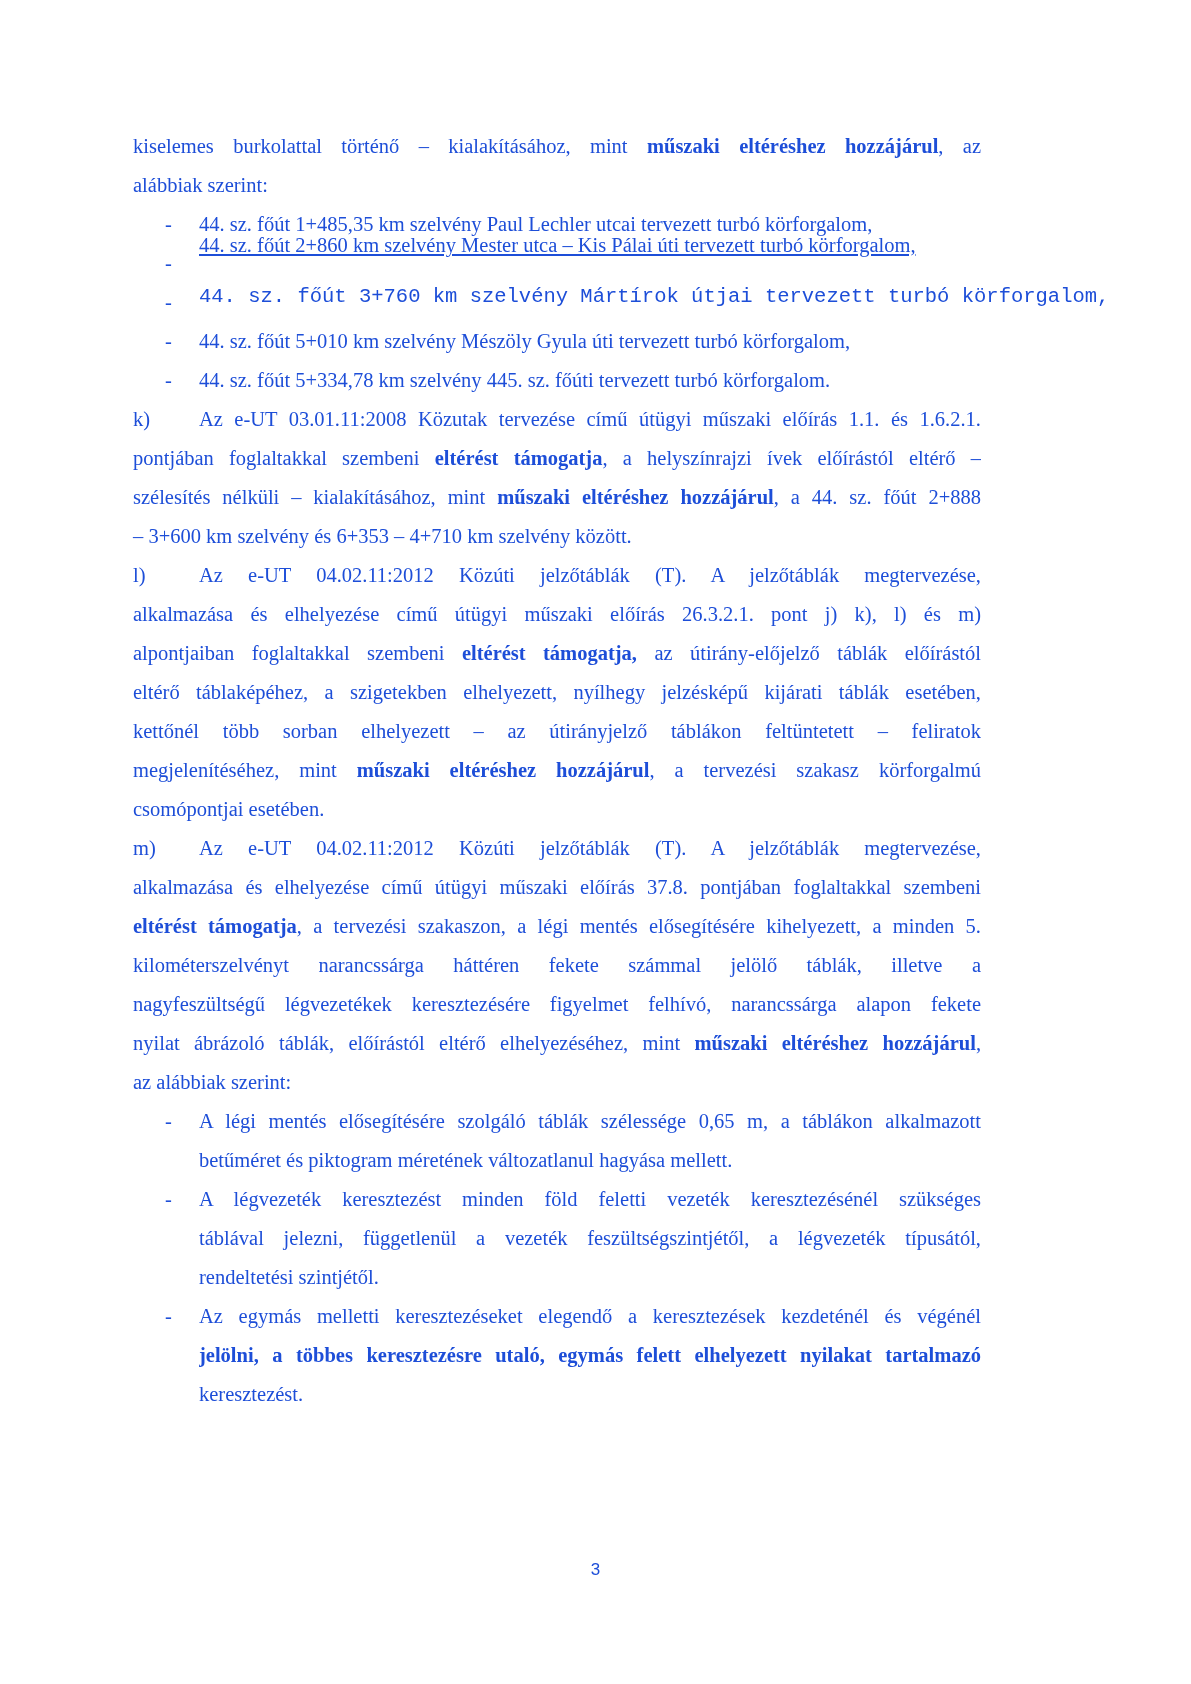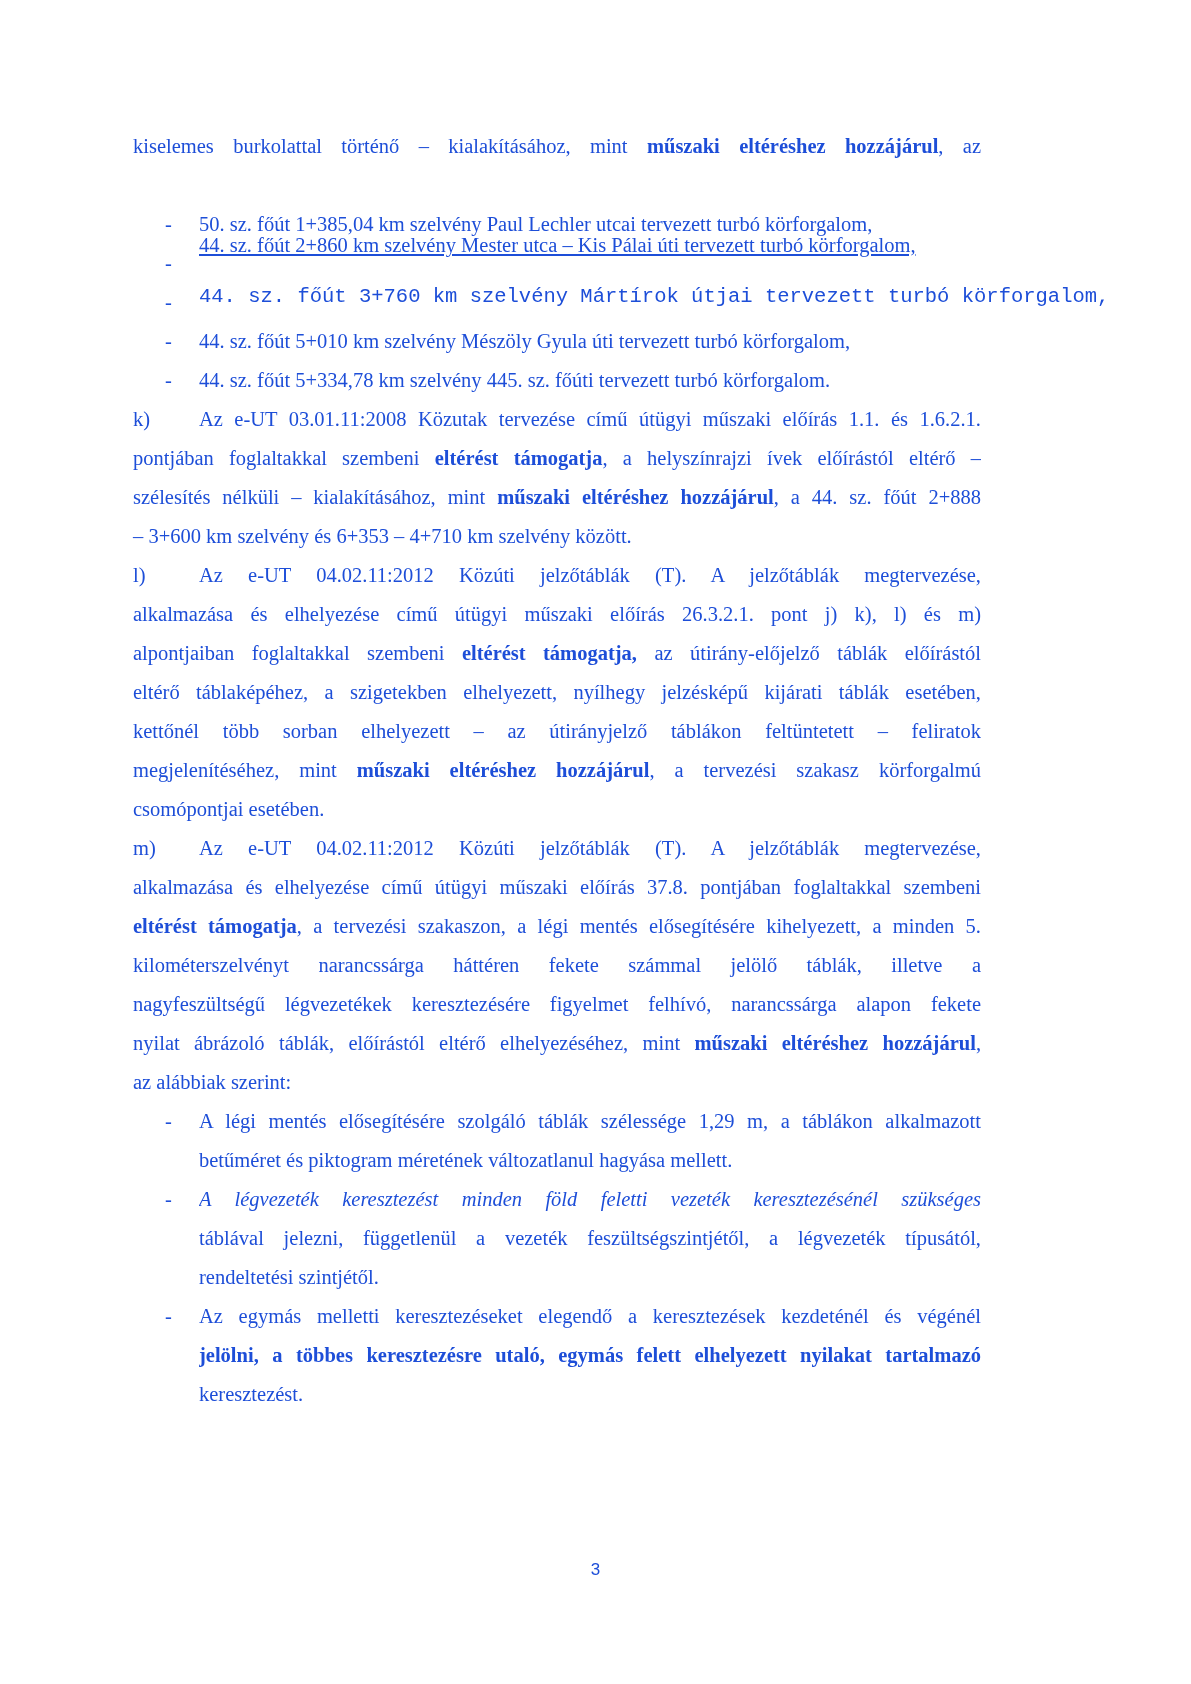--- a/index.html
+++ b/index.html
@@ -33,24 +33,25 @@
     text-align: center; font-family: "Liberation Sans", "DejaVu Sans", sans-serif;
     font-size: 17px;
   }
 </style>
 </head>
 <body>
 
 <div class="page">
 
   <div class="line full j" style="top:133px;"><span>kiselemes burkolattal történő – kialakításához, mint </span><b>műszaki eltéréshez hozzájárul</b><span>, az</span></div>
+  <div class="line full" style="top:172px;">alábbiak szerint:</div>
 
   <div>
     <div class="dash line" style="top:211px;">-</div>
-    <div class="line bullet-text" style="top:211px;">50. sz. főút 1+385,04 km szelvény Paul Lechler utcai tervezett turbó körforgalom,</div>
+    <div class="line bullet-text" style="top:211px;">44. sz. főút 1+485,35 km szelvény Paul Lechler utcai tervezett turbó körforgalom,</div>
     <div class="dash line" style="top:250px;">-</div>
     <div class="line bullet-text" style="top:232px;text-decoration:underline;">44. sz. főút 2+860 km szelvény Mester utca – Kis Pálai úti tervezett turbó körforgalom,</div>
     <div class="dash line" style="top:289px;">-</div>
     <div class="line bullet-text" style="top:284px;font-family:Liberation Mono, monospace;">44. sz. főút 3+760 km szelvény Mártírok útjai tervezett turbó körforgalom,</div>
     <div class="dash line" style="top:328px;">-</div>
     <div class="line bullet-text" style="top:328px;">44. sz. főút 5+010 km szelvény Mészöly Gyula úti tervezett turbó körforgalom,</div>
     <div class="dash line" style="top:367px;">-</div>
     <div class="line bullet-text" style="top:367px;">44. sz. főút 5+334,78 km szelvény 445. sz. főúti tervezett turbó körforgalom.</div>
   </div>
 
@@ -78,25 +79,25 @@
     <div class="line after-label j" style="top:835px;">Az e-UT 04.02.11:2012 Közúti jelzőtáblák (T). A jelzőtáblák megtervezése,</div>
     <div class="line full j" style="top:874px;">alkalmazása és elhelyezése című útügyi műszaki előírás 37.8. pontjában foglaltakkal szembeni</div>
     <div class="line full j" style="top:913px;"><b>eltérést támogatja</b><span>, a tervezési szakaszon, a légi mentés elősegítésére kihelyezett, a minden 5.</span></div>
     <div class="line full j" style="top:952px;">kilométerszelvényt narancssárga háttéren fekete számmal jelölő táblák, illetve a</div>
     <div class="line full j" style="top:991px;">nagyfeszültségű légvezetékek keresztezésére figyelmet felhívó, narancssárga alapon fekete</div>
     <div class="line full j" style="top:1030px;"><span>nyilat ábrázoló táblák, előírástól eltérő elhelyezéséhez, mint </span><b>műszaki eltéréshez hozzájárul</b><span>,</span></div>
     <div class="line full" style="top:1069px;">az alábbiak szerint:</div>
 
     <div>
       <div class="dash line" style="top:1108px;">-</div>
-      <div class="line bullet-text j" style="top:1108px;">A légi mentés elősegítésére szolgáló táblák szélessége 1,29 m, a táblákon alkalmazott</div>
+      <div class="line bullet-text j" style="top:1108px;">A légi mentés elősegítésére szolgáló táblák szélessége 0,65 m, a táblákon alkalmazott</div>
       <div class="line bullet-text" style="top:1147px;">betűméret és piktogram méretének változatlanul hagyása mellett.</div>
 
       <div class="dash line" style="top:1186px;">-</div>
-      <div class="line bullet-text j" style="top:1186px;font-style:italic;">A légvezeték keresztezést minden föld feletti vezeték keresztezésénél szükséges</div>
+      <div class="line bullet-text j" style="top:1186px;">A légvezeték keresztezést minden föld feletti vezeték keresztezésénél szükséges</div>
       <div class="line bullet-text j" style="top:1225px;">táblával jelezni, függetlenül a vezeték feszültségszintjétől, a légvezeték típusától,</div>
       <div class="line bullet-text" style="top:1264px;">rendeltetési szintjétől.</div>
 
       <div class="dash line" style="top:1303px;">-</div>
       <div class="line bullet-text j" style="top:1303px;">Az egymás melletti keresztezéseket elegendő a keresztezések kezdeténél és végénél</div>
       <div class="line bullet-text j" style="top:1342px;font-weight:bold;">jelölni, a többes keresztezésre utaló, egymás felett elhelyezett nyilakat tartalmazó</div>
       <div class="line bullet-text" style="top:1381px;">keresztezést.</div>
     </div>
   </div>
 

